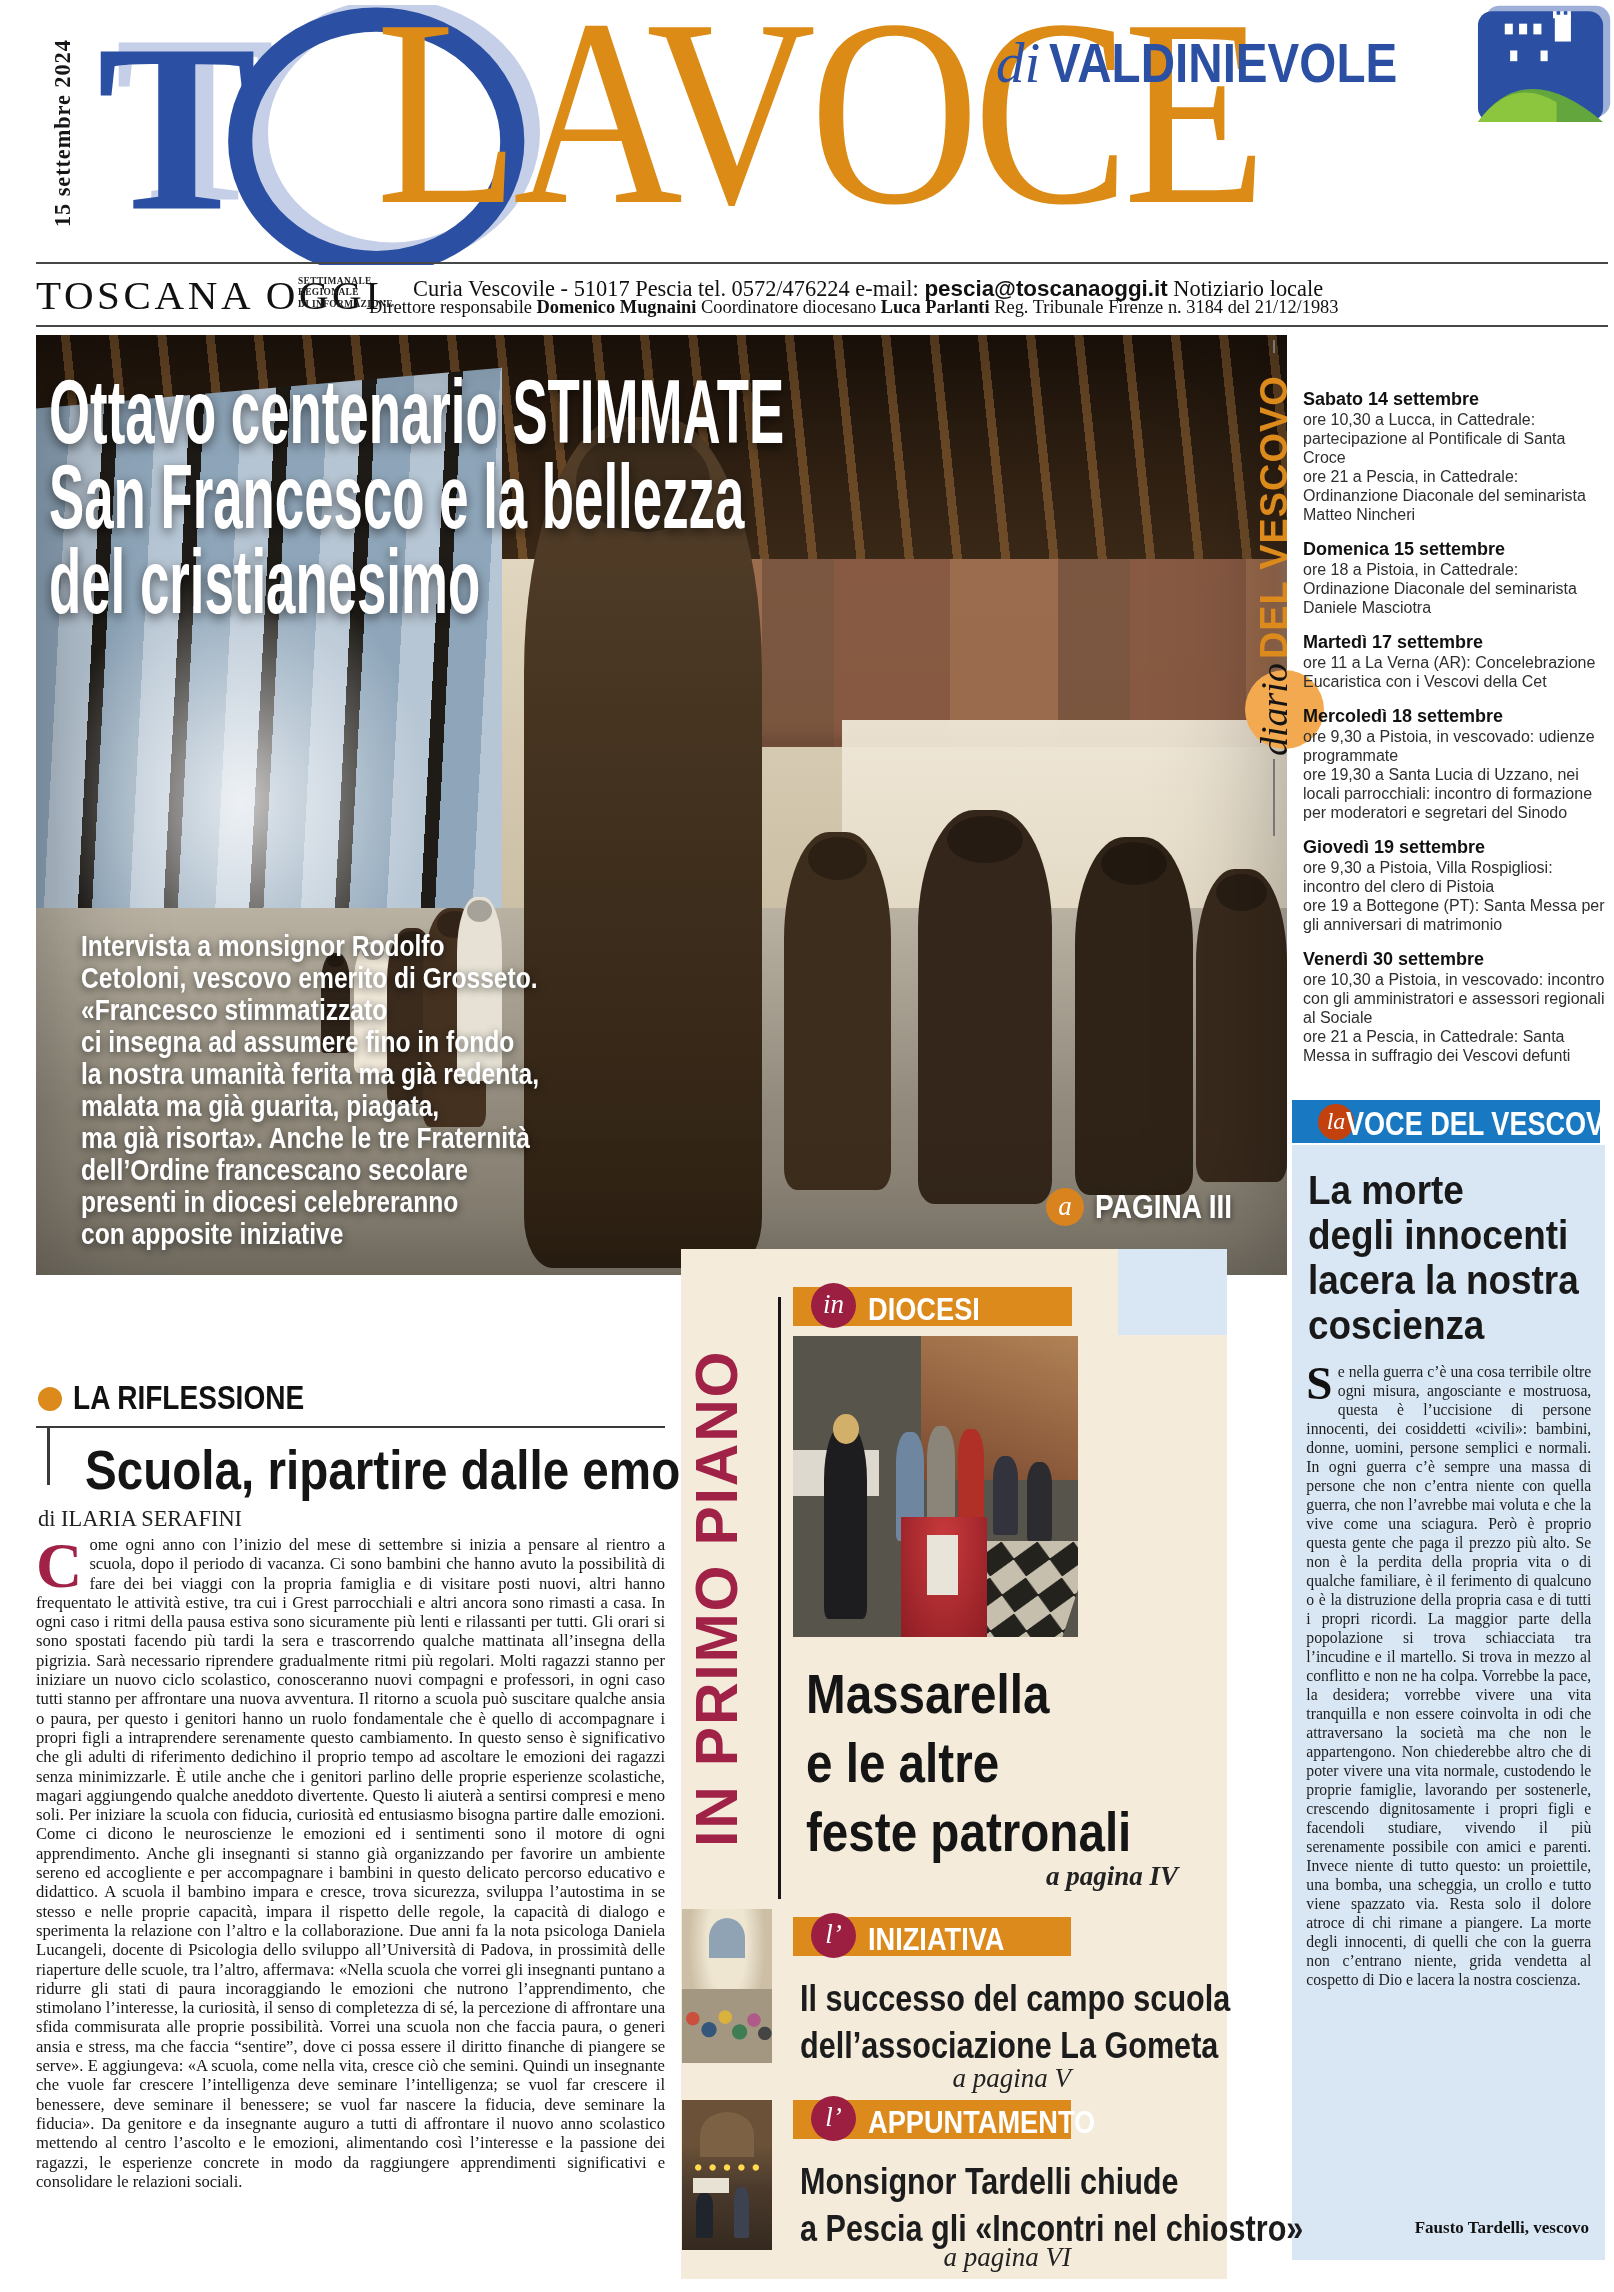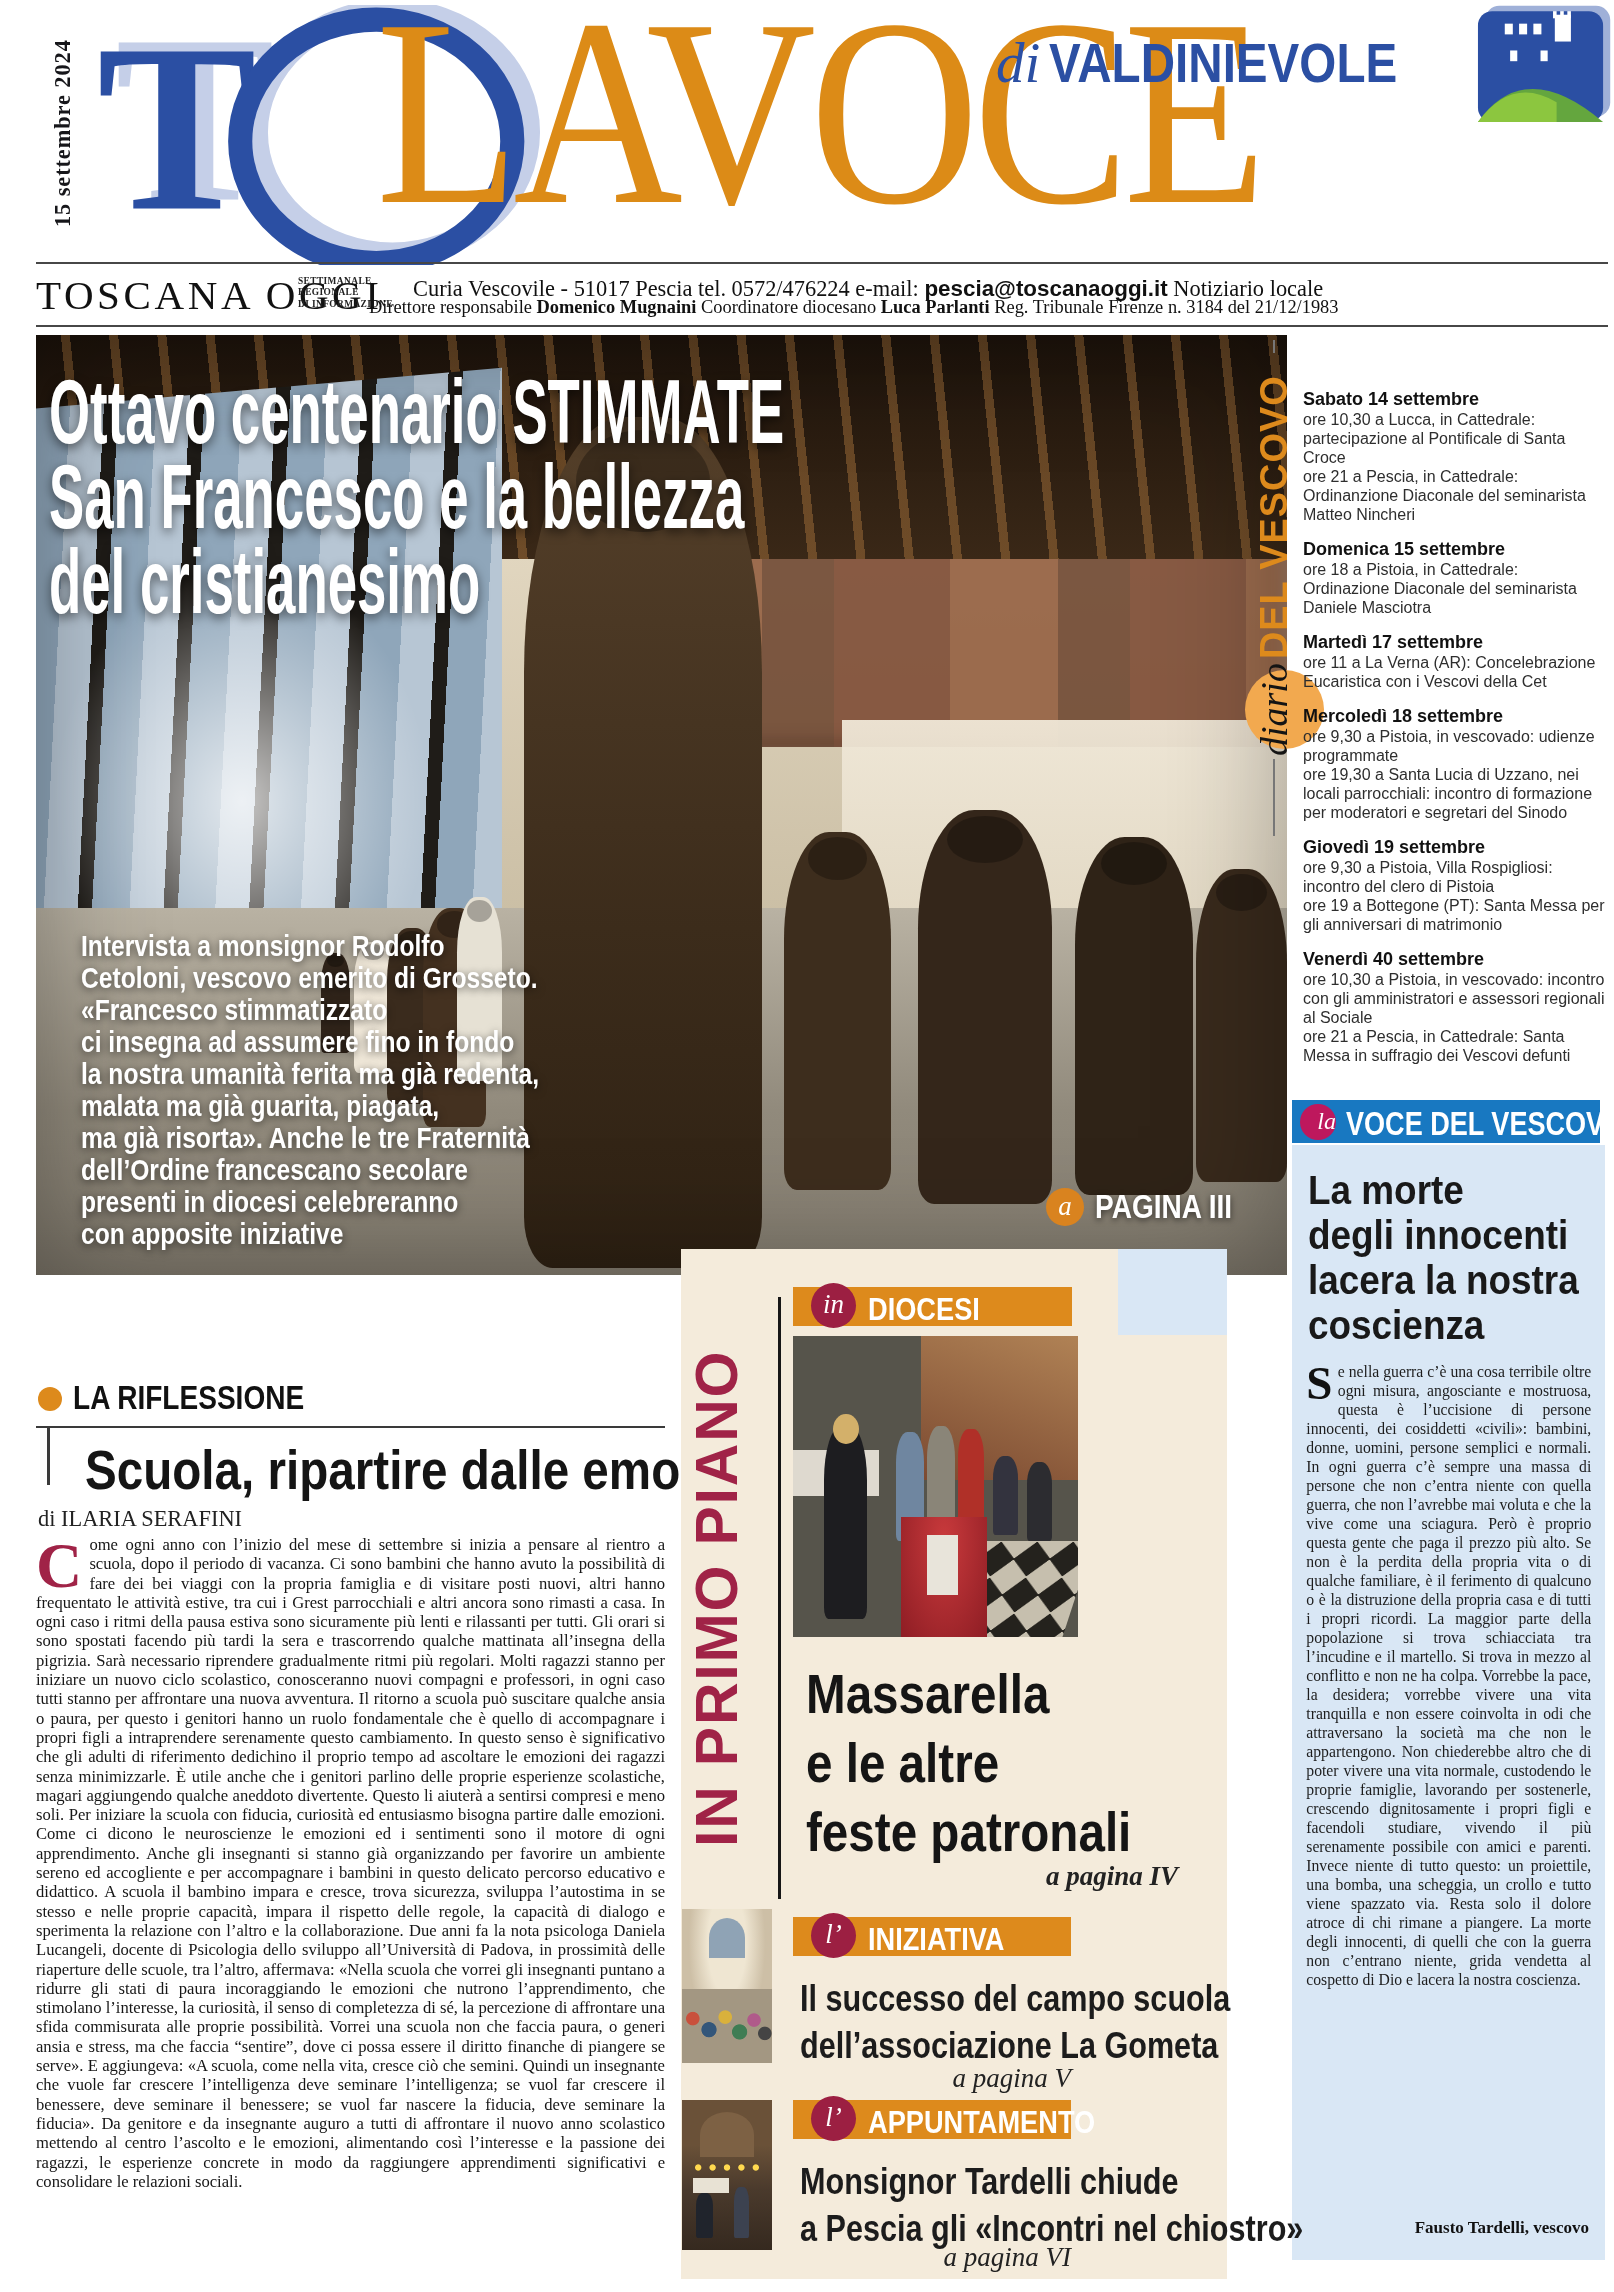--- a/index.html
+++ b/index.html
@@ -59,22 +59,22 @@
   #diario-label{left:1252px;top:351px;width:52px;height:405px;text-align:left;}
   #diario-label .din{font:italic 38px "Liberation Serif",serif;color:#141414;}
   #diario-label .dcap{font:bold 38px "Liberation Sans",sans-serif;color:#dd8a1c;letter-spacing:0.9px;}
   .tick{position:absolute;width:1.8px;background:#777;}
   #agenda{left:1303px;top:389px;width:304px;color:#2e2e2e;}
   .ag-day{font:bold 18px "Liberation Sans",sans-serif;color:#111;}
   .ag-item{font:normal 16px "Liberation Sans",sans-serif;line-height:19px;}
   .ag-entry{margin-bottom:15px;}
   
   #vv-banner{left:1292px;top:1100px;width:308px;height:43px;background:#1878c1;}
-  #vv-banner .circ{position:absolute;left:8px;top:3.6px;width:36px;height:36px;border-radius:50%;background:#be185d;
-      font:italic 24px "Liberation Serif",serif;color:#fff;text-align:right;line-height:34px;}
+  #vv-banner .circ{position:absolute;left:26px;top:3.6px;width:36px;height:36px;border-radius:50%;background:#c2410c;
+      font:italic 24px "Liberation Serif",serif;color:#fff;text-align:center;line-height:34px;}
   #vv-banner .ttl{position:absolute;left:54px;top:4.5px;font:bold 33px "Liberation Sans",sans-serif;color:#fff;
       transform:scaleX(.82);transform-origin:left top;white-space:nowrap;}
   #vv-panel{left:1292px;top:1145px;width:313px;height:1115px;background:#d9e7f5;}
   #vv-headline{position:absolute;left:16px;top:23px;}
   #vv-headline .vhl{font:bold 41px "Liberation Sans",sans-serif;line-height:45px;color:#191919;white-space:nowrap;
       transform:scaleX(.90);transform-origin:left top;}
   #vv-body{position:absolute;left:14.3px;top:217px;width:285px;font:normal 15.7px "Liberation Serif",serif;line-height:19px;
       text-align:justify;color:#1d1d1d;}
   #vv-body .dropcap{float:left;font:bold 47px "Liberation Serif",serif;line-height:38px;margin:1.8px 5.4px 0 0;color:#111;}
   #vv-sign{position:absolute;right:16px;top:1073px;font:bold 17px "Liberation Serif",serif;color:#111;}
@@ -226,21 +226,21 @@
       <div class="ag-day">Mercoledì 18 settembre</div>
       <div class="ag-item">ore 9,30 a Pistoia, in vescovado: udienze programmate</div>
       <div class="ag-item">ore 19,30 a Santa Lucia di Uzzano, nei locali parrocchiali: incontro di formazione per moderatori e segretari del Sinodo</div>
     </div>
     <div class="ag-entry">
       <div class="ag-day">Giovedì 19 settembre</div>
       <div class="ag-item">ore 9,30 a Pistoia, Villa Rospigliosi: incontro del clero di Pistoia</div>
       <div class="ag-item">ore 19 a Bottegone (PT): Santa Messa per gli anniversari di matrimonio</div>
     </div>
     <div class="ag-entry">
-      <div class="ag-day">Venerdì 40 settembre</div>
+      <div class="ag-day">Venerdì 30 settembre</div>
       <div class="ag-item">ore 10,30 a Pistoia, in vescovado: incontro con gli amministratori e assessori regionali al Sociale</div>
       <div class="ag-item">ore 21 a Pescia, in Cattedrale: Santa Messa in suffragio dei Vescovi defunti</div>
     </div>
   </div>
 
   <div class="abs" id="vv-banner">
     <span class="circ">la</span>
     <span class="ttl">VOCE DEL VESCOVO</span>
   </div>
   <div class="abs" id="vv-panel">

